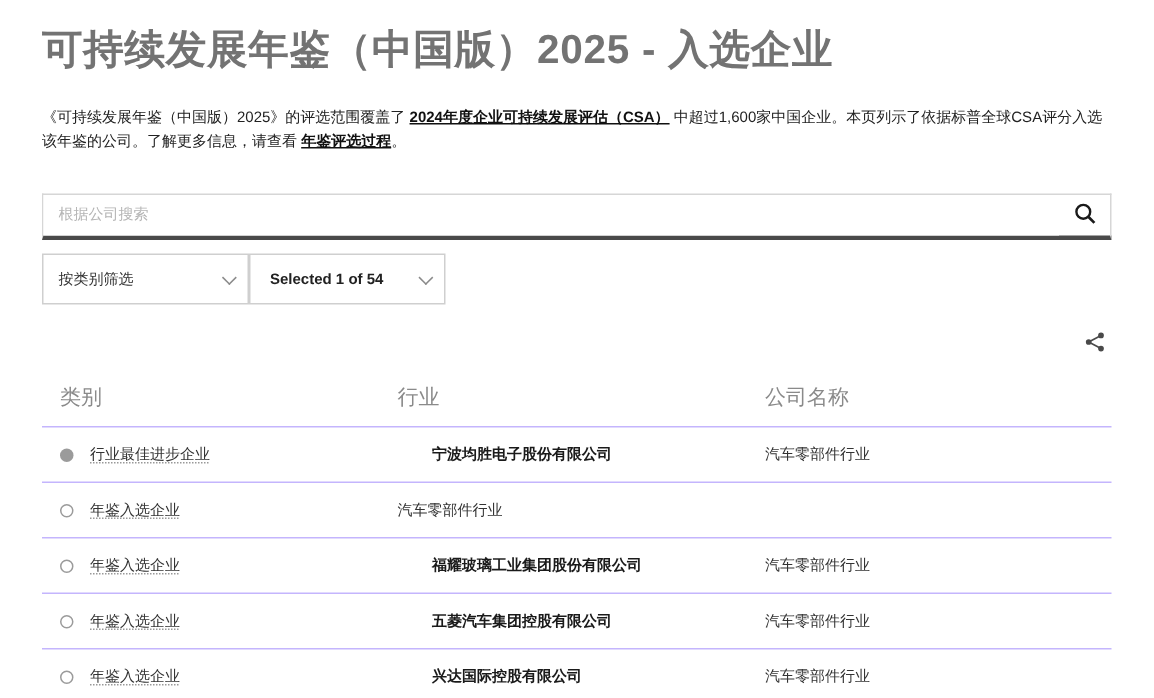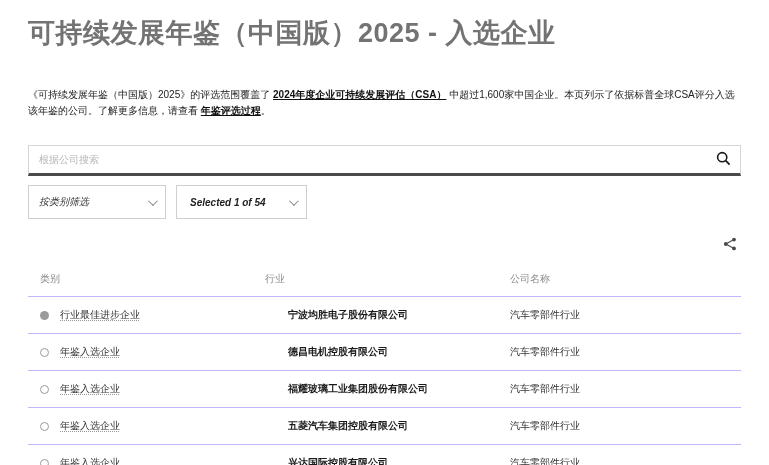--- a/index.html
+++ b/index.html
@@ -14,21 +14,21 @@
 
   .page-title {
     margin-top: 15px;
     font-size: 27px;
     font-weight: 800;
     letter-spacing: 0.5px;
     color: #737373;
   }
 
   .intro {
-    margin-top: 36px;
+    margin-top: 20px;
     font-size: 10px;
     line-height: 1.55;
     color: #222;
     max-width: 722px;
   }
   .intro a.seg-link {
     color: #111;
     font-weight: 700;
     text-decoration: underline;
     cursor: pointer;
@@ -58,22 +58,21 @@
   .search-btn {
     border: none; background: transparent;
     width: 34px; height: 100%;
     display: flex; align-items: center; justify-content: center;
     cursor: pointer;
   }
 
   .filters-row {
     margin-top: 9px;
     display: flex;
-    gap: 10px;
-    font-style: italic;
+    gap: 0;
   }
   .dropdown {
     height: 34px;
     border: 1px solid #cfcfcf;
     background: #fff;
     display: flex;
     align-items: center;
     justify-content: space-between;
     padding: 0 10px;
     font-size: 10px;
@@ -96,21 +95,21 @@
   }
   .share-btn { background: none; border: none; cursor: pointer; padding: 2px; }
 
   .table { margin-top: 10px; }
   .t-row {
     display: grid;
     grid-template-columns: 237px 245px 1fr;
     align-items: center;
   }
   .t-head .cell {
-    font-size: 10px;
+    font-size: 14px;
     color: #8a8a8a;
     padding: 6px 0 10px 0;
   }
   .t-head .cell.first { padding-left: 12px; }
   .t-body .t-row {
     border-top: 1px solid #c4b5fd;
     height: 37px;
   }
   .t-body { border-bottom: 1px solid #e4e4e4; }
   .cat-cell {
@@ -193,21 +192,20 @@
     </div>
     <div class="company-cell">宁波均胜电子股份有限公司</div>
     <div class="industry-cell">汽车零部件行业</div>
   </div>
 
   <div class="t-row">
     <div class="cat-cell">
       <span class="marker outline"></span>
       <span class="cat-label">年鉴入选企业</span>
     </div>
-    <div class="company-cell">德昌电机控股有限公司</div>
     <div class="industry-cell">汽车零部件行业</div>
   </div>
 
   <div class="t-row">
     <div class="cat-cell">
       <span class="marker outline"></span>
       <span class="cat-label">年鉴入选企业</span>
     </div>
     <div class="company-cell">福耀玻璃工业集团股份有限公司</div>
     <div class="industry-cell">汽车零部件行业</div>

